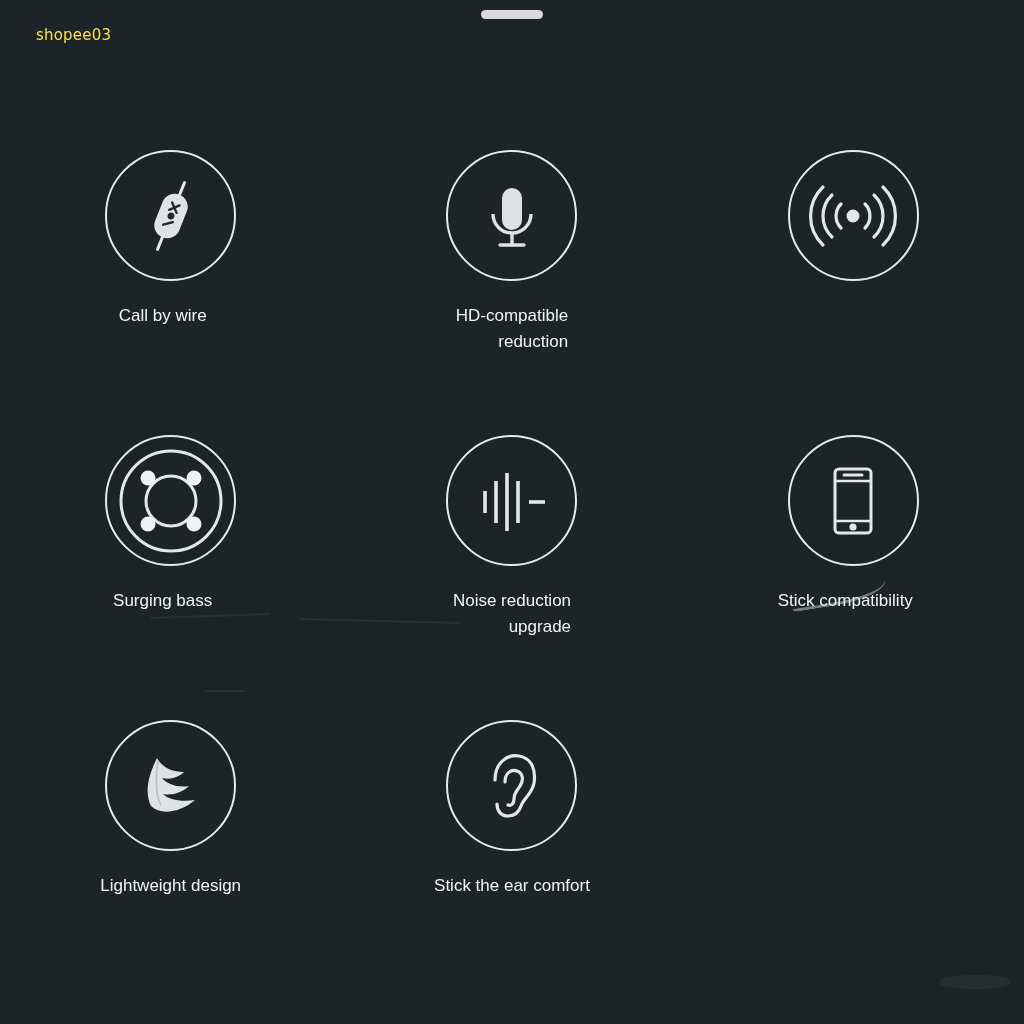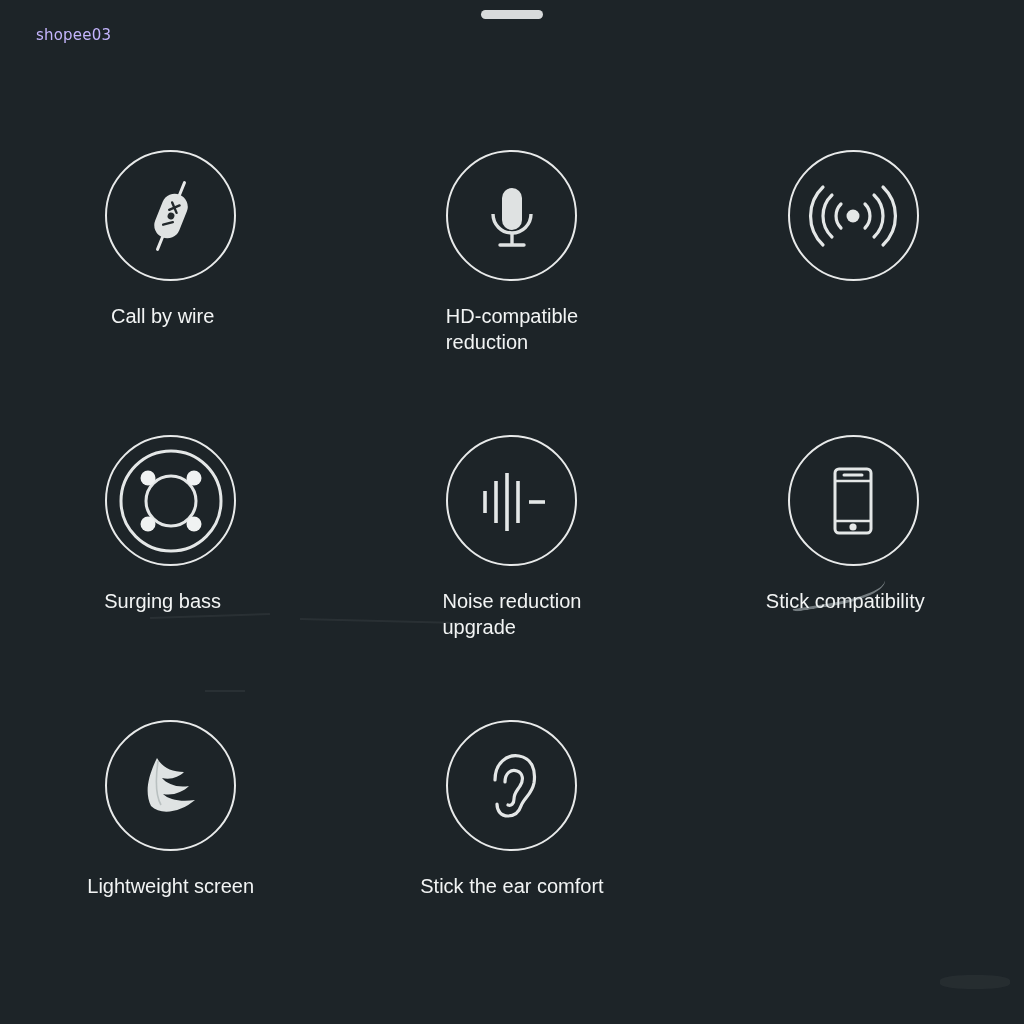--- a/index.html
+++ b/index.html
@@ -25,21 +25,21 @@
     height: 9px;
     border-radius: 5px;
     background: #d8dadb;
   }
 
   
   .watermark {
     position: absolute;
     top: 26px;
     left: 36px;
-    color: #c4b5fd;
+    color: #fde047;
     font-size: 15px;
     letter-spacing: 0.2px;
     font-family: "DejaVu Sans", sans-serif;
     user-select: none;
   }
 
   
   .feature-grid {
     position: absolute;
     top: 130px;
@@ -66,23 +66,23 @@
     justify-content: center;
     box-sizing: border-box;
   }
   .icon-circle svg {
     display: block;
   }
 
   .feature-label {
     margin-top: 22px;
     color: #f2f4f4;
-    font-size: 20px;
+    font-size: 17px;
     line-height: 26px;
-    text-align: left;
+    text-align: right;
     max-width: 250px;
     white-space: pre-line;
   }
 
   
   .col-0 .feature-label { transform: translateX(-8px); }
   .col-2 .feature-label { transform: translateX(0px); }
 
   
   .ghost {
@@ -220,21 +220,21 @@
 
   <div class="feature-cell col-1">
     <div class="icon-circle">
       <span>
         <svg width="84" height="84" viewBox="0 0 84 84">
           <path d="M28 14 C18 34 16 50 22 62 C32 72 52 68 66 56 C52 58 40 56 34 50 C44 52 54 48 60 42 C48 44 38 40 33 34 C42 36 50 33 55 28 C42 28 33 23 28 14 Z" fill="#dfe3e3"></path>
           <path d="M29 17 C26 38 27 52 32 61" fill="none" stroke="#b9c0c0" stroke-width="1.6"></path>
         </svg>
       </span>
     </div>
-    <div class="feature-label">Lightweight screen</div>
+    <div class="feature-label">Lightweight design</div>
   </div>
 
   <div class="feature-cell col-2">
     <div class="icon-circle">
       <span>
         <svg width="80" height="80" viewBox="0 0 80 80">
           <g fill="none" stroke="#e4e7e7" stroke-width="3.2" stroke-linecap="round" stroke-linejoin="round">
             <path d="M23 34 C23 17 35 8 47 10 C60 12 64 24 62 37 C60 48 52 52 49 60 C47 66 43 70 36 70 C29 70 25 65 25 58"></path>
             <path d="M33 36 C33 27 39 23 45 25 C51 27 52 34 48 40 C45 45 42 47 42 53 C42 58 39 60 36 59"></path>
           </g>

